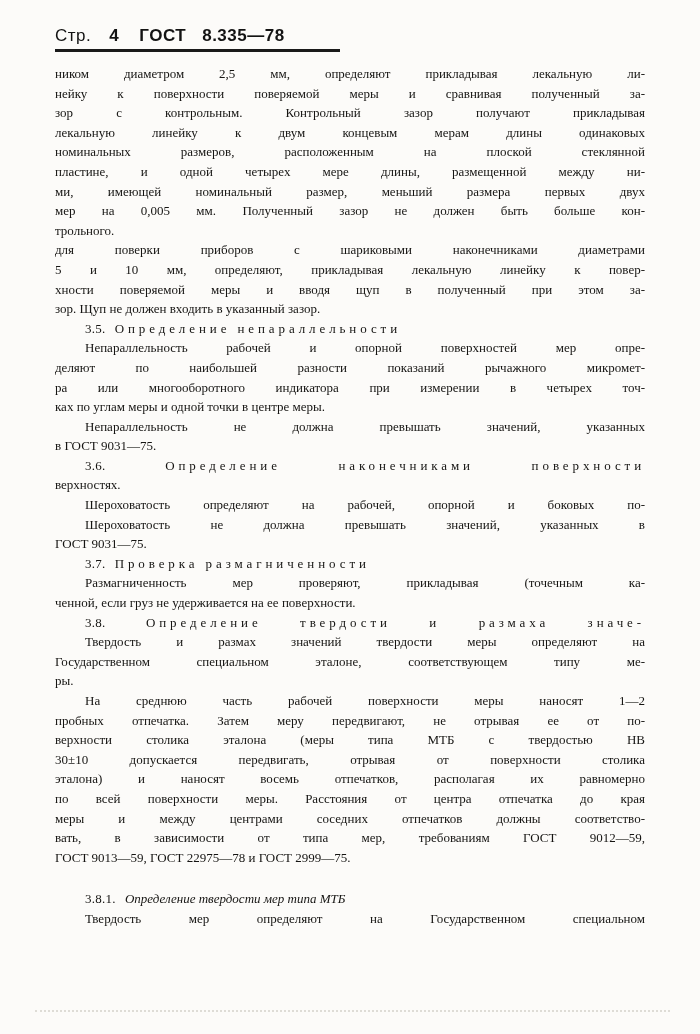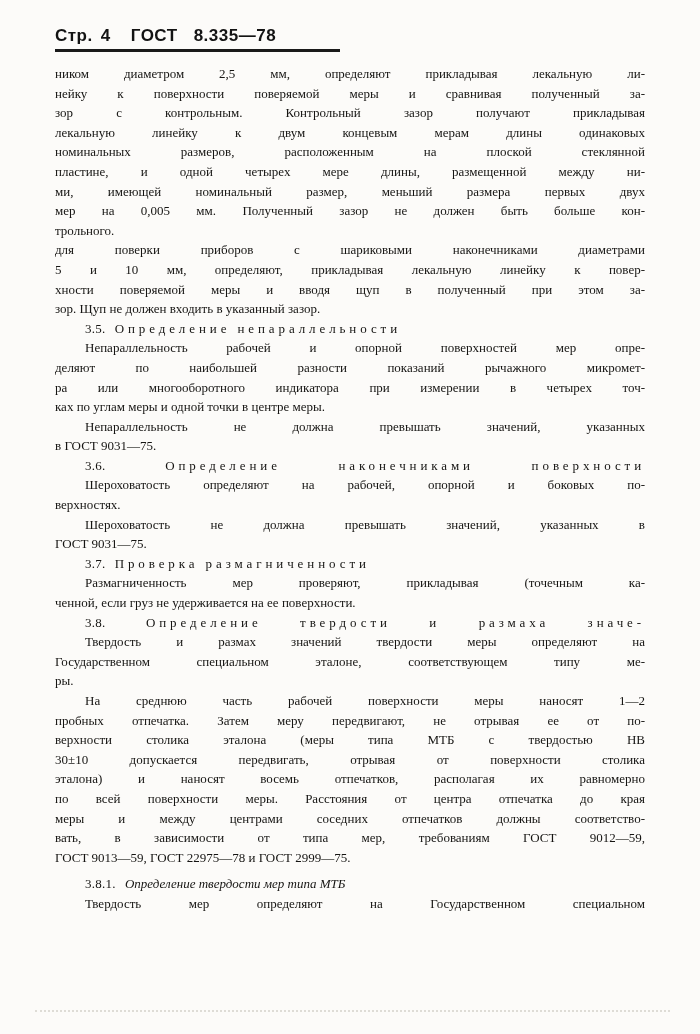--- a/index.html
+++ b/index.html
@@ -23,21 +23,21 @@
     position: absolute;
     left: 55px;
     top: 26px;
     font-family: "Liberation Sans", sans-serif;
     font-weight: bold;
     font-size: 17px;
     letter-spacing: 0.03em;
     white-space: nowrap;
     color: #131313;
   }
-  .header .page-label { margin-right: 8px; font-weight: bold; }
+  .header .page-label { margin-right: 18px; font-weight: normal; }
   .header .page-number { margin-right: 20px; }
   .header .std-code { margin-right: 16px; }
   .header-rule {
     position: absolute;
     left: 55px;
     top: 49px;
     width: 285px;
     height: 3px;
     background: #1a1a1a;
   }
@@ -95,39 +95,39 @@
       <div class="line just"><span class="">хности поверяемой меры и вводя щуп в полученный при этом за-</span></div>
       <div class="line"><span class="">зор. Щуп не должен входить в указанный зазор.</span></div>
       <div class="line indent"><span class="hnum">3.5.</span> <span class="sp">Определение непараллельности</span></div>
       <div class="line indent just"><span class="">Непараллельность рабочей и опорной поверхностей мер опре-</span></div>
       <div class="line just"><span class="">деляют по наибольшей разности показаний рычажного микромет-</span></div>
       <div class="line just"><span class="">ра или многооборотного индикатора при измерении в четырех точ-</span></div>
       <div class="line"><span class="">ках по углам меры и одной точки в центре меры.</span></div>
       <div class="line indent just"><span class="">Непараллельность не должна превышать значений, указанных</span></div>
       <div class="line"><span class="">в ГОСТ 9031—75.</span></div>
       <div class="line indent just"><span class="hnum">3.6.</span> <span class="sp">Определение наконечниками поверхности</span></div>
+      <div class="line"><span class="">верхностях.</span></div>
       <div class="line indent just"><span class="">Шероховатость определяют на рабочей, опорной и боковых по-</span></div>
-      <div class="line"><span class="">верхностях.</span></div>
       <div class="line indent just"><span class="">Шероховатость не должна превышать значений, указанных в</span></div>
       <div class="line"><span class="">ГОСТ 9031—75.</span></div>
       <div class="line indent"><span class="hnum">3.7.</span> <span class="sp">Проверка размагниченности</span></div>
       <div class="line indent just"><span class="">Размагниченность мер проверяют, прикладывая (точечным ка-</span></div>
       <div class="line"><span class="">ченной, если груз не удерживается на ее поверхности.</span></div>
       <div class="line indent just"><span class="hnum">3.8.</span> <span class="sp">Определение твердости и размаха значе-</span></div>
       <div class="line indent just"><span class="">Твердость и размах значений твердости меры определяют на</span></div>
       <div class="line just"><span class="">Государственном специальном эталоне, соответствующем типу ме-</span></div>
       <div class="line"><span class="">ры.</span></div>
       <div class="line indent just"><span class="">На среднюю часть рабочей поверхности меры наносят 1—2</span></div>
       <div class="line just"><span class="">пробных отпечатка. Затем меру передвигают, не отрывая ее от по-</span></div>
       <div class="line just"><span class="">верхности столика эталона (меры типа МТБ с твердостью НВ</span></div>
       <div class="line just"><span class="">30±10 допускается передвигать, отрывая от поверхности столика</span></div>
       <div class="line just"><span class="">эталона) и наносят восемь отпечатков, располагая их равномерно</span></div>
       <div class="line just"><span class="">по всей поверхности меры. Расстояния от центра отпечатка до края</span></div>
       <div class="line just"><span class="">меры и между центрами соседних отпечатков должны соответство-</span></div>
       <div class="line just"><span class="">вать, в зависимости от типа мер, требованиям ГОСТ 9012—59,</span></div>
       <div class="line"><span class="">ГОСТ 9013—59, ГОСТ 22975—78 и ГОСТ 2999—75.</span></div>
-      <div class="line indent" style="margin-top: 7px;"><span class="hnum">3.8.1.</span> <span class=" it">Определение твердости мер типа МТБ</span></div>
+      <div class="line indent" style="margin-top: 22px;"><span class="hnum">3.8.1.</span> <span class=" it">Определение твердости мер типа МТБ</span></div>
       <div class="line indent just"><span class="">Твердость мер определяют на Государственном специальном</span></div>
     </div>
 
   <div class="scan-dots"></div>
 
 </div>
 
 </body></html>

